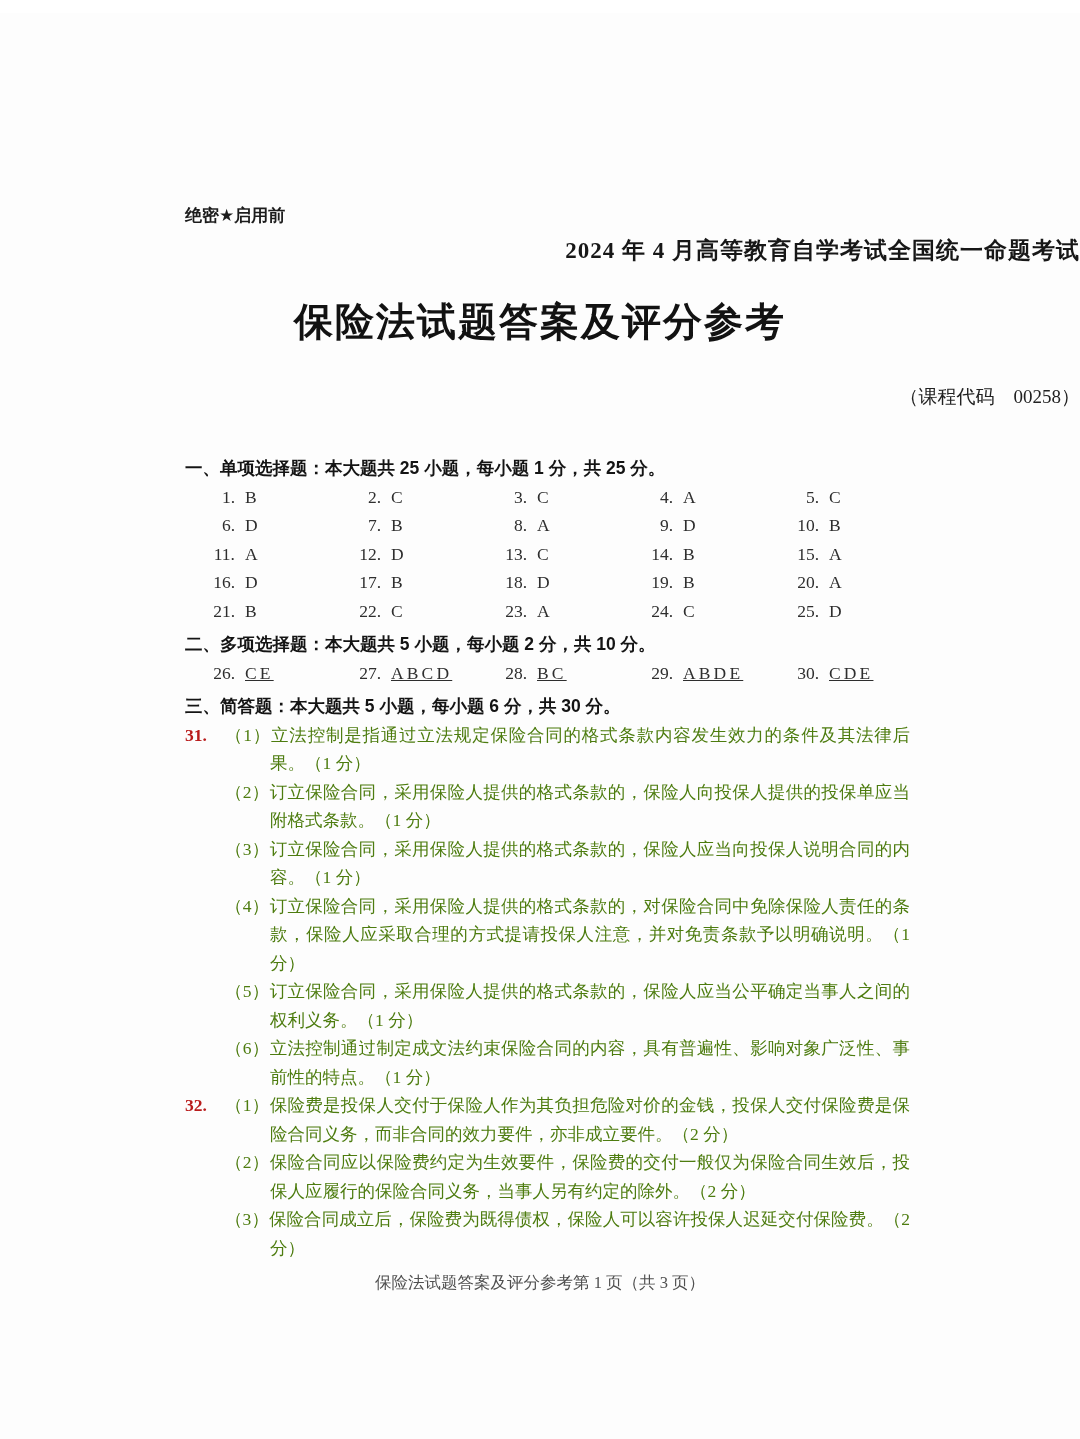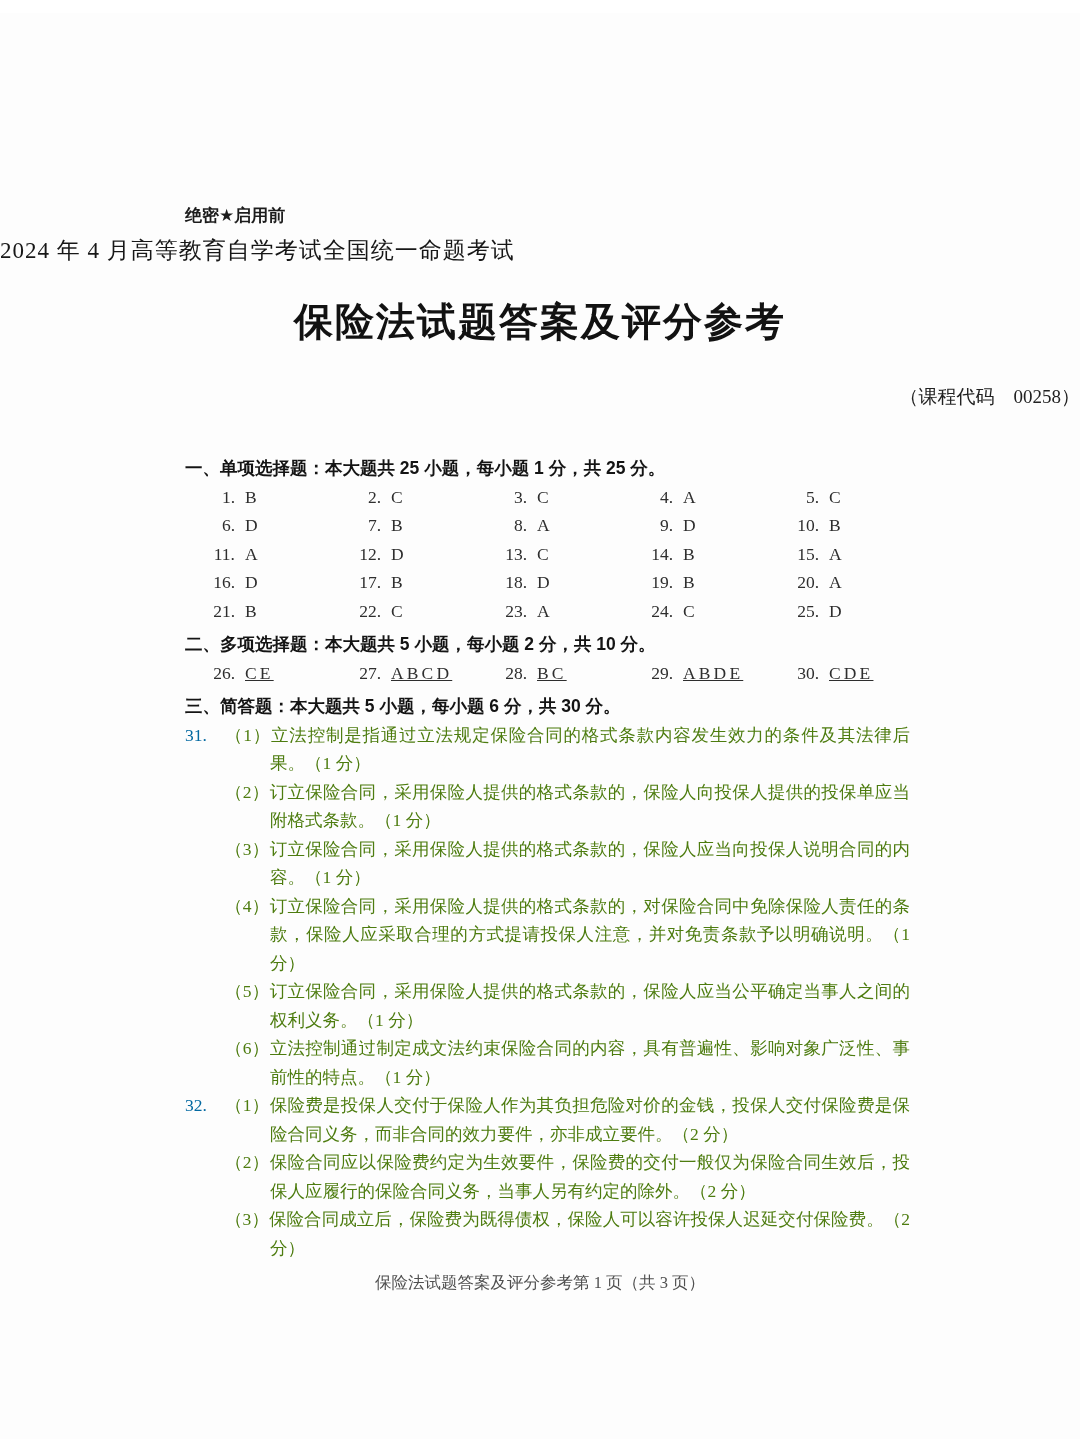--- a/index.html
+++ b/index.html
@@ -16,22 +16,22 @@
   .kicker {
     margin: 193px 0 0 185px;
     font-family: "Liberation Sans", "DejaVu Sans", sans-serif;
     font-weight: bold;
     font-size: 17px;
     line-height: 20px;
     color: #1c1c1c;
   }
   .exam-title {
     margin-top: 11px;
-    text-align: left;
-    font-weight: normal;
+    text-align: right;
+    font-weight: bold;
     font-size: 23px;
     line-height: 28px;
     letter-spacing: 1px;
     color: #171717;
   }
   .doc-title {
     margin-top: 37px;
     text-align: center;
     font-family: "Liberation Sans", "DejaVu Sans", sans-serif;
     font-weight: bold;
@@ -67,21 +67,21 @@
   }
   .ans-cell { white-space: nowrap; }
   .ans-cell .num {
     display: inline-block;
     width: 32px;
     text-align: right;
   }
   .ans-cell .ans { margin-left: 10px; }
   .ans-grid.multi .ans { letter-spacing: 0.18em; text-decoration: underline; }
   .question { display: flex; }
-  .qnum { flex: none; width: 40px; font-weight: normal; color: #0369a1; }
+  .qnum { flex: none; width: 40px; font-weight: bold; color: #b91c1c; }
   .parts { flex: 1; min-width: 0; }
   .part {
     padding-left: 45px;
     text-indent: -45px;
     text-align: justify;
     color: #4d7c0f;
   }
   .footer {
     margin-top: 9px;
     text-align: center;

